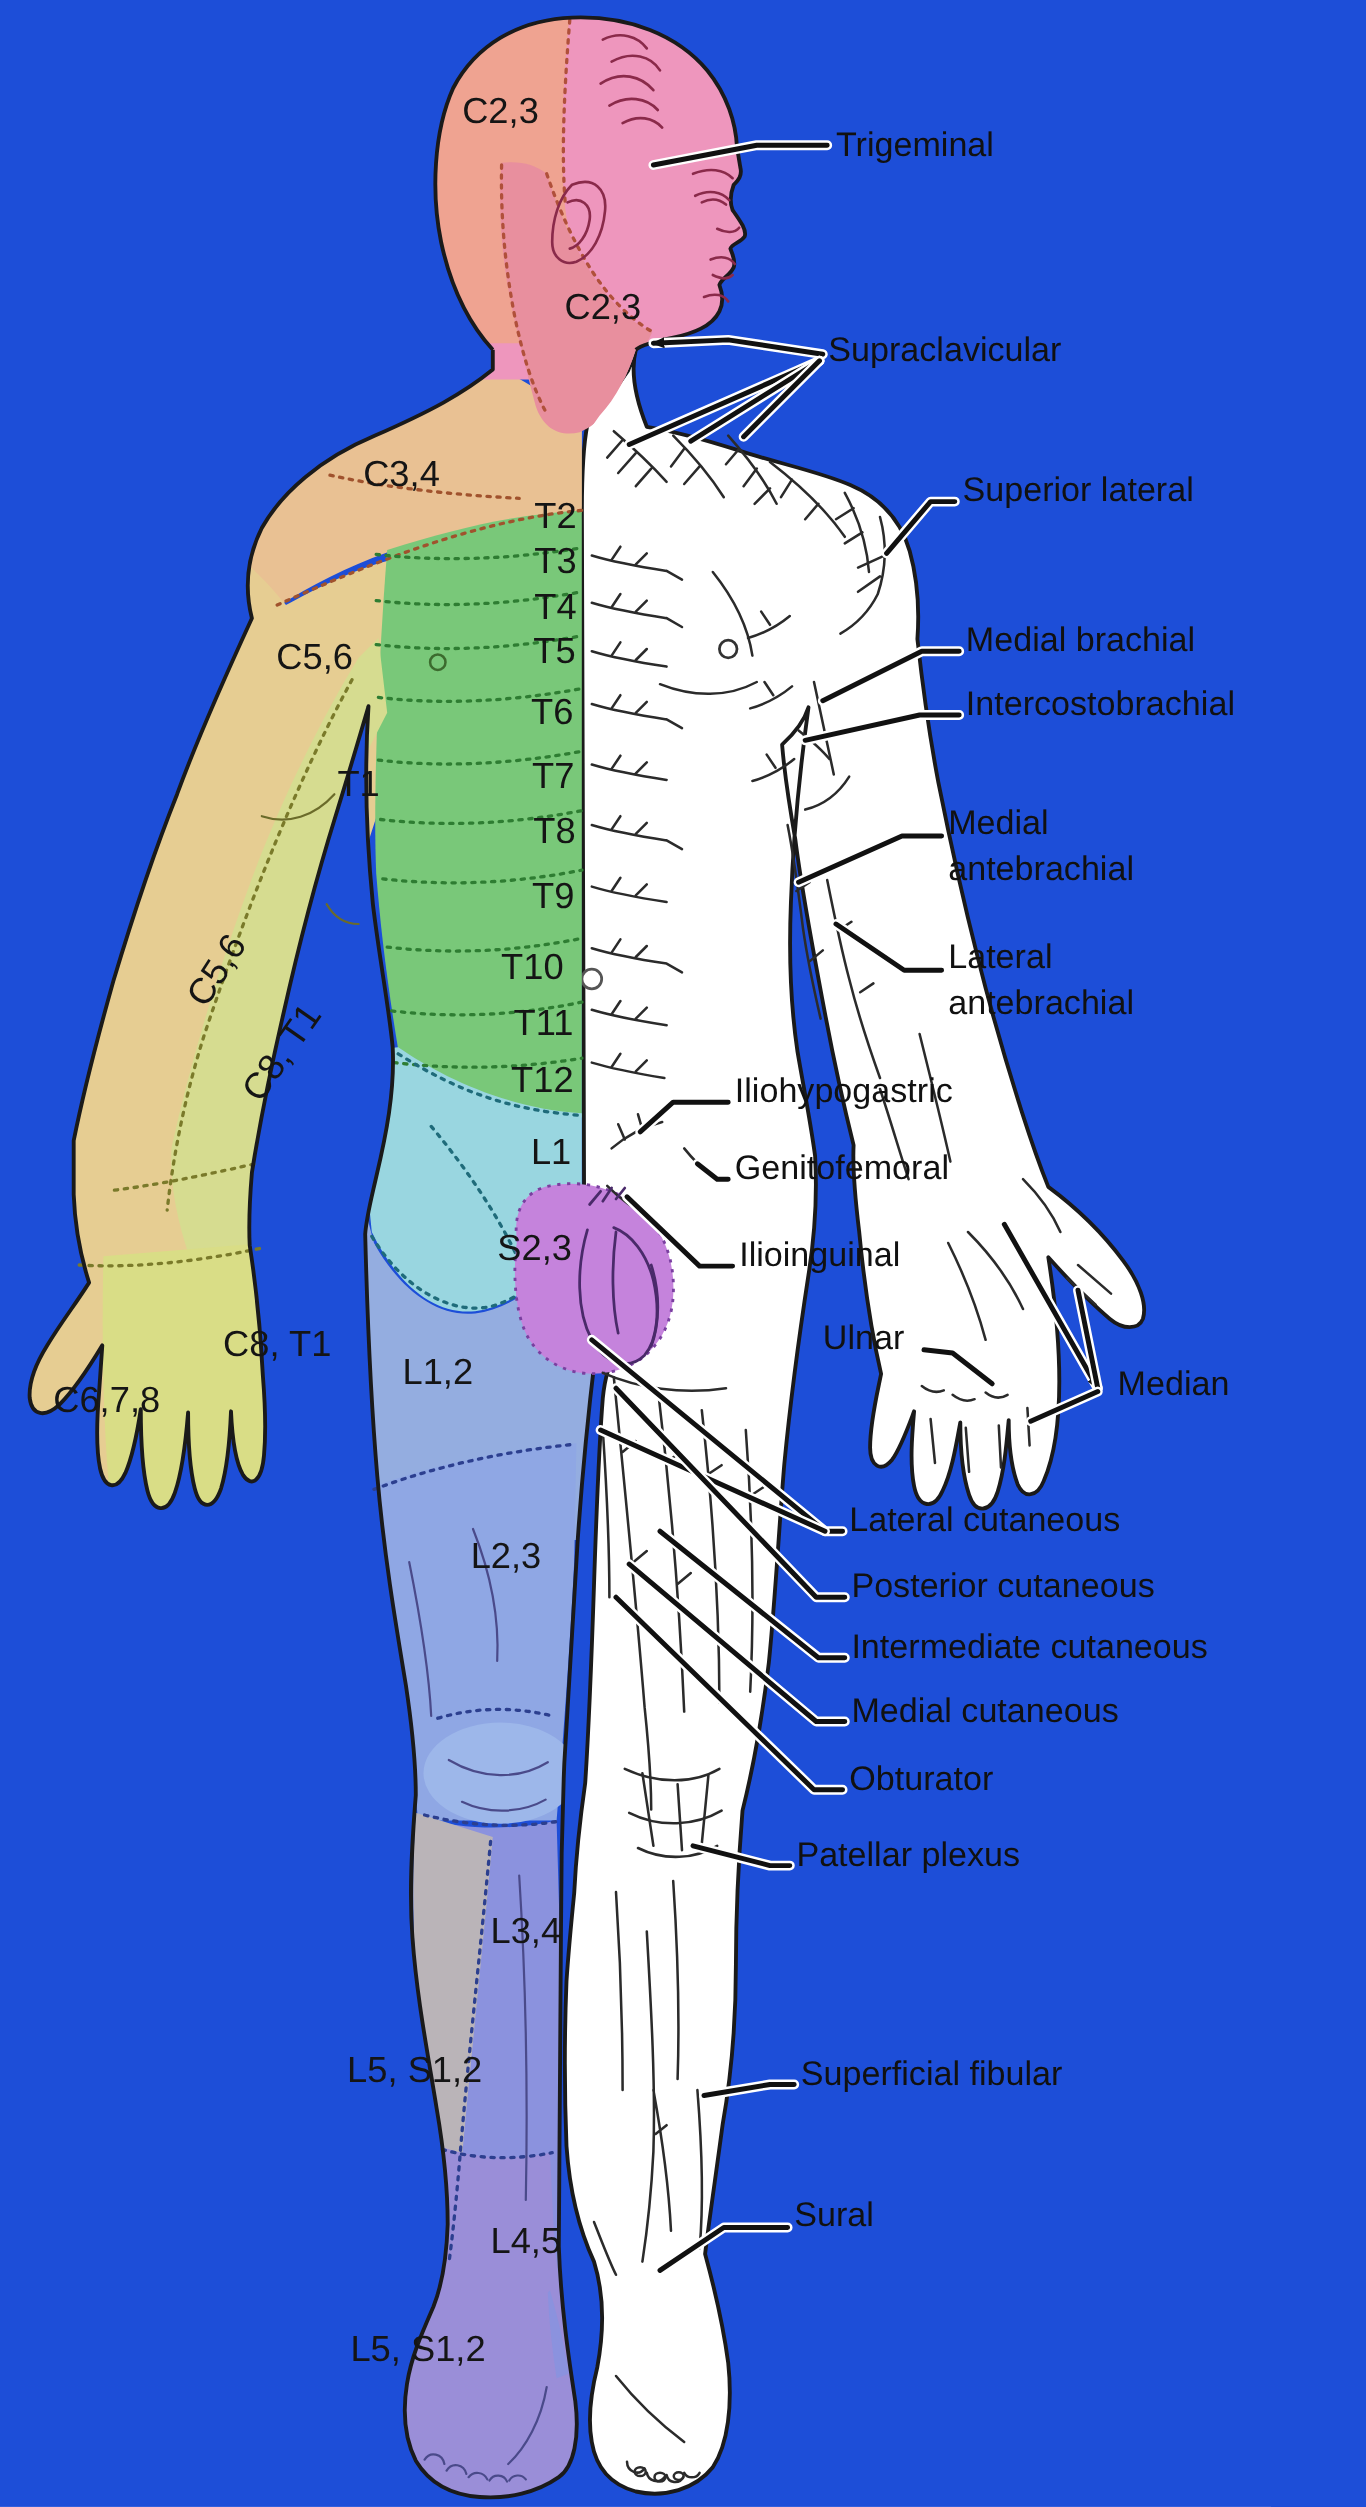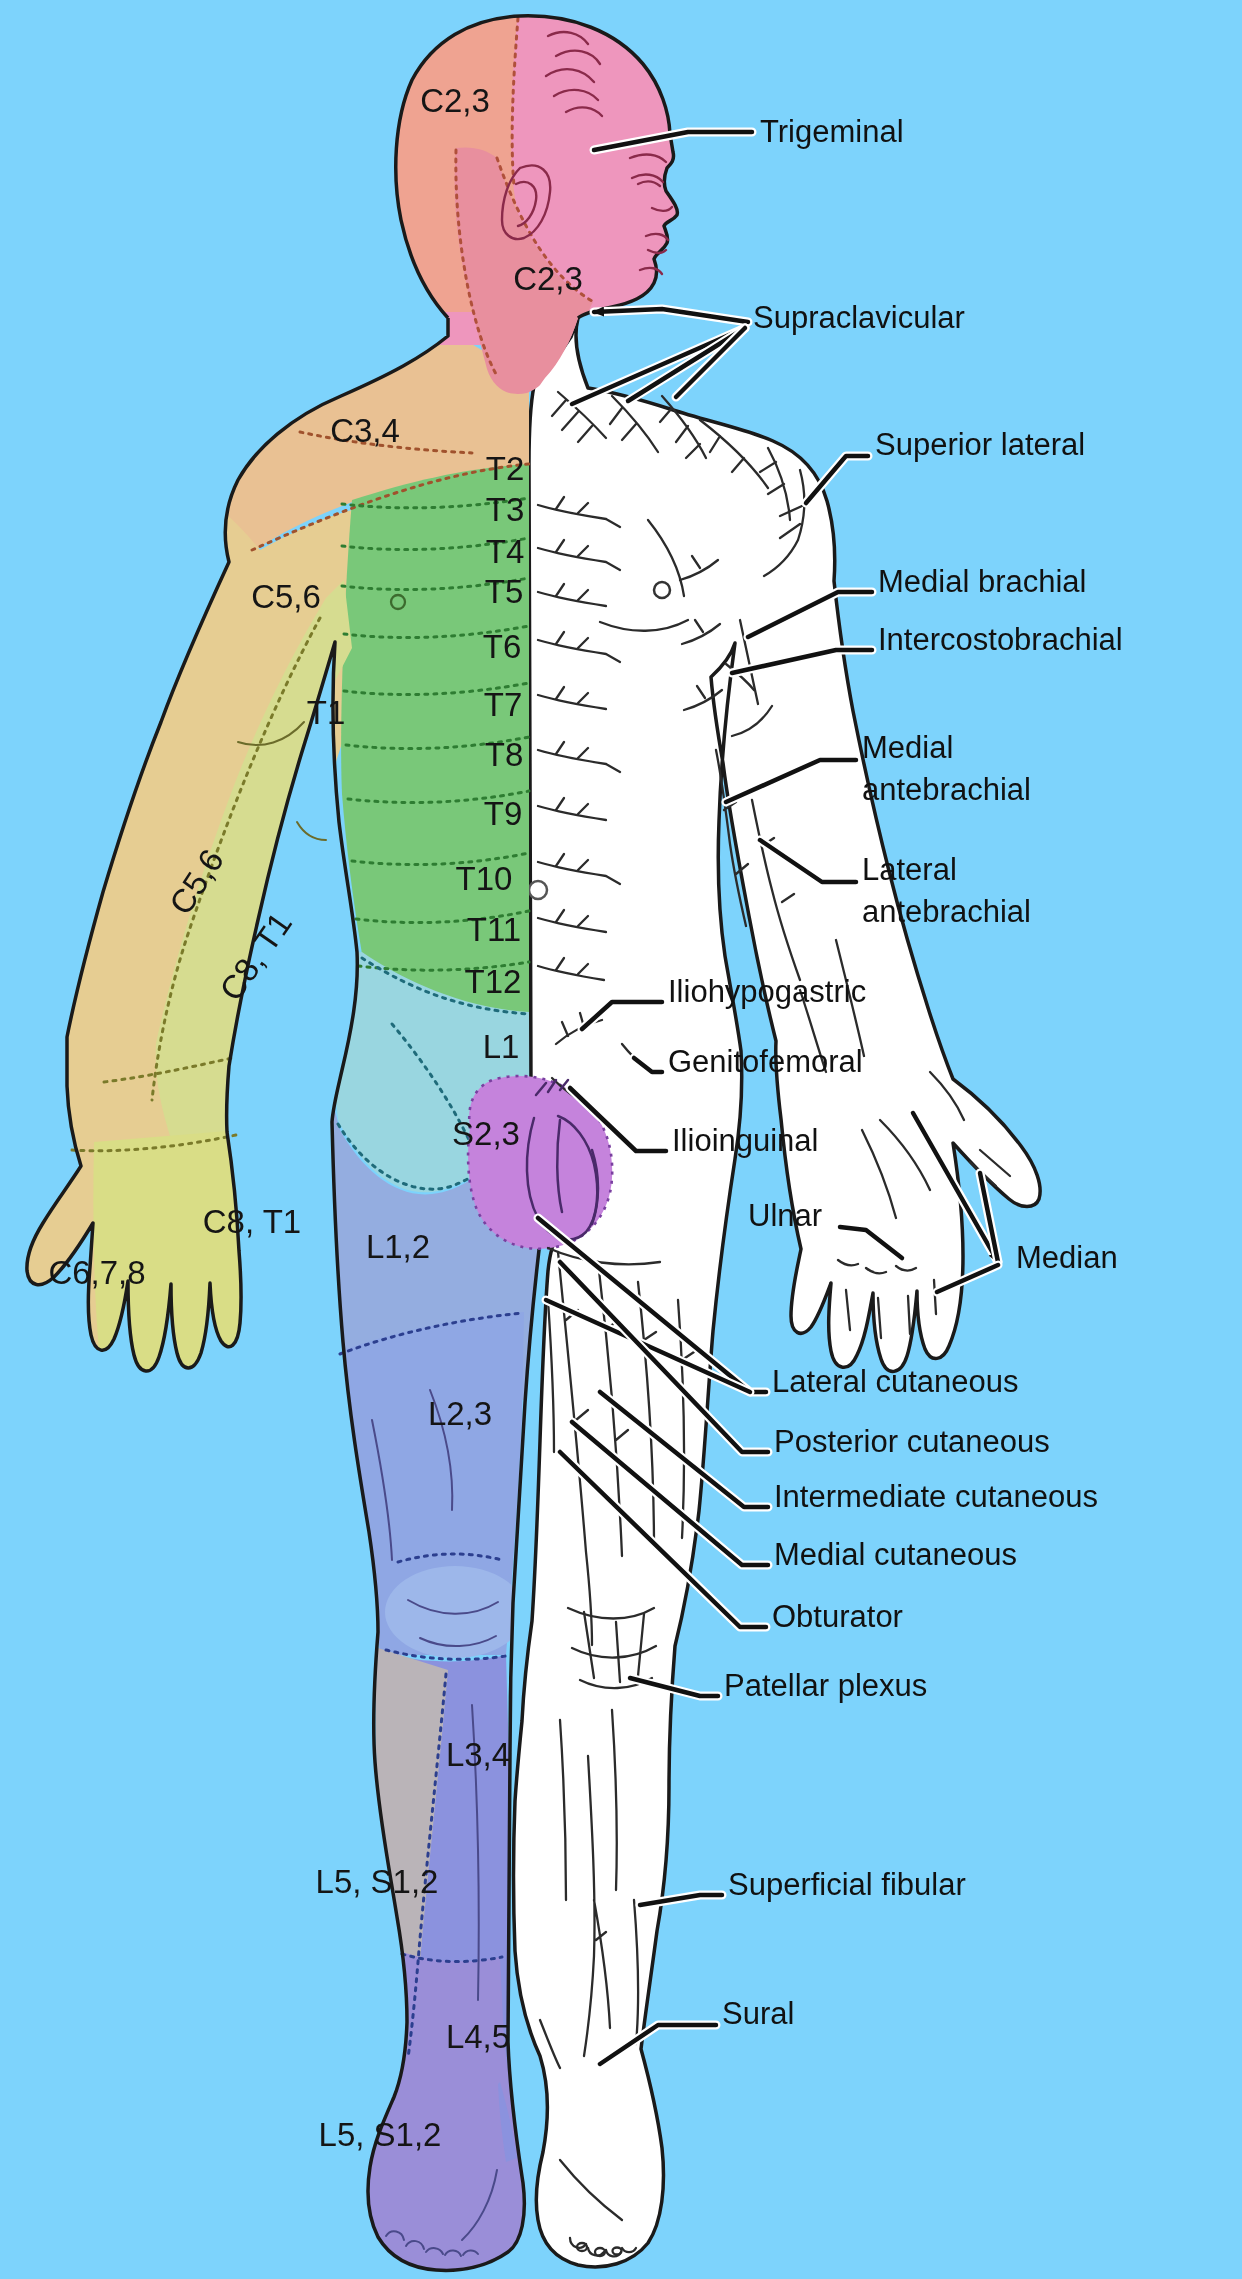--- a/index.html
+++ b/index.html
@@ -1,16 +1,16 @@
 <!DOCTYPE html>
 <html><head>
 <meta charset="utf-8">
 <style>
   html,body{margin:0;padding:0;background:#ffffff;}
-  .stage{position:relative;width:1242px;height:2279px;background:#7dd3fc;overflow:hidden;
+  .stage{position:relative;width:1242px;height:2279px;background:#1d4ed8;overflow:hidden;
          font-family:"Liberation Sans","DejaVu Sans",sans-serif;}
   svg{display:block}
   .derm-label{font-family:"Liberation Sans","DejaVu Sans",sans-serif;font-size:33px;fill:#151515;text-anchor:middle;}
   .nerve-label{font-family:"Liberation Sans","DejaVu Sans",sans-serif;font-size:31px;fill:#111111;text-anchor:start;}
   .leader{fill:none;stroke:#111111;stroke-width:4.5;stroke-linejoin:round;stroke-linecap:round;}
   .leader-halo{fill:none;stroke:#ffffff;stroke-width:9;stroke-linejoin:round;stroke-linecap:round;}
   .dotline{fill:none;stroke-width:3;stroke-dasharray:3 6;stroke-linecap:round;}
   .sketch{fill:none;stroke:#2b2b2b;stroke-width:2.3;stroke-linecap:round;stroke-linejoin:round;}
   .feature{fill:none;stroke:#8a2a4a;stroke-width:2.4;stroke-linecap:round;}
   .leftline{fill:none;stroke:#4a4a8a;stroke-width:2;stroke-linecap:round;}

